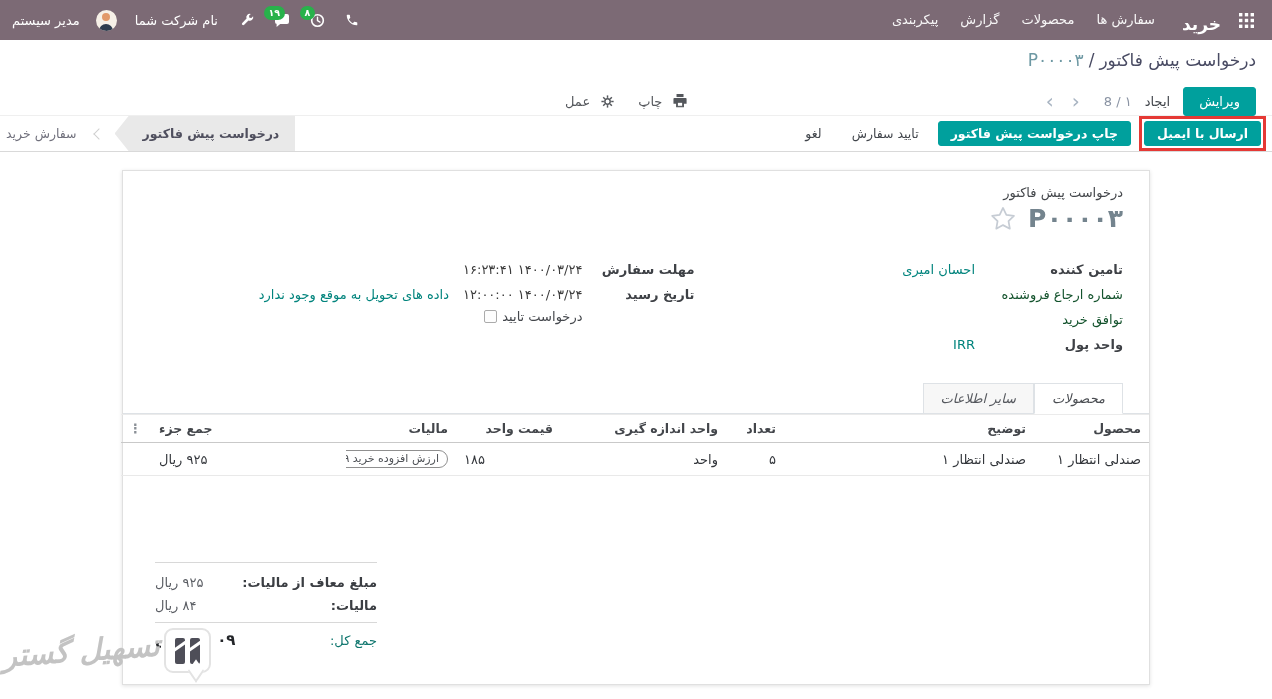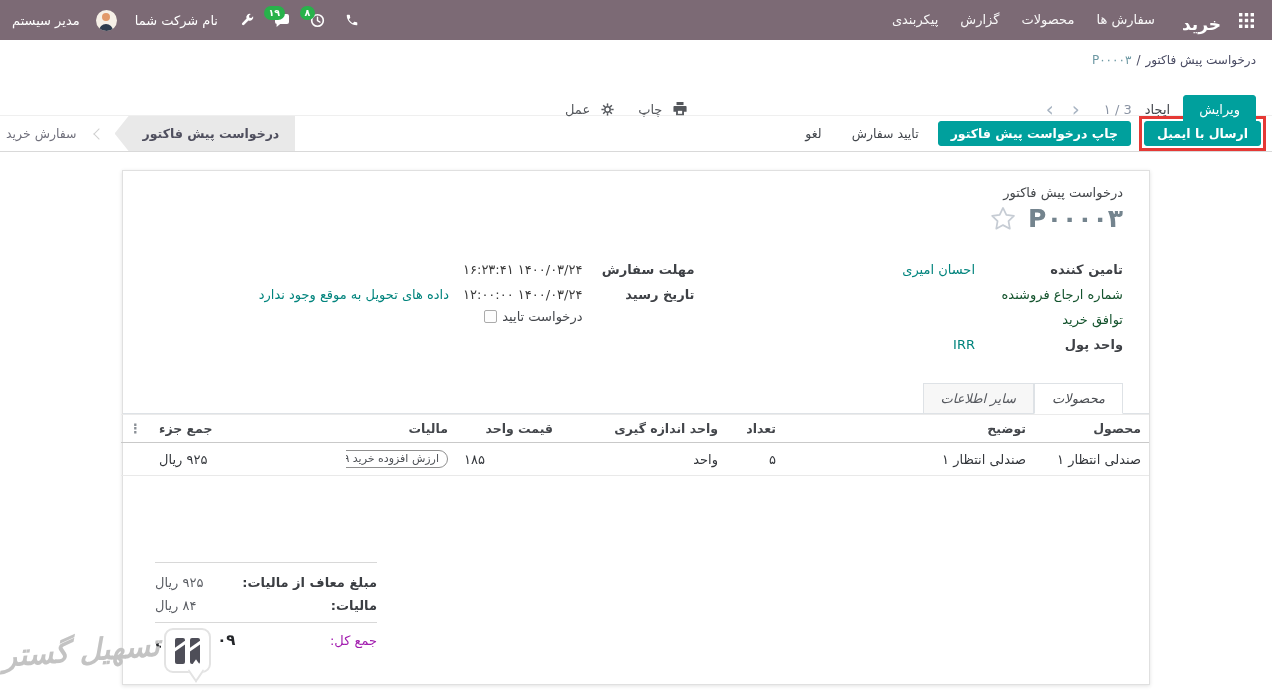--- a/index.html
+++ b/index.html
@@ -26,21 +26,21 @@
     font-size: 9.5px; line-height: 1; border-radius: 8px; padding: 2.5px 4.5px; font-weight: bold;
   }
   .company { font-size: 13px; margin: 0 12px; cursor: pointer; white-space: nowrap; }
   .user { display: flex; align-items: center; gap: 16px; font-size: 13px; margin: 0 6px 0 2px; cursor: pointer; white-space: nowrap; }
   .avatar { width: 21px; height: 21px; border-radius: 50%; background: #f6f0e7; position: relative; overflow: hidden; flex-shrink: 0; }
   .avatar::before { content: ""; position: absolute; top: 3px; left: 6.5px; width: 8px; height: 8px; border-radius: 50%; background: #e2996a; }
   .avatar::after { content: ""; position: absolute; bottom: -1px; left: 3.5px; width: 14px; height: 8px; border-radius: 7px 7px 0 0; background: #2e3c4e; }
 
   
   .control { height: 75px; padding: 9px 16px 0; background: #fff; }
-  .breadcrumb { font-size: 12px; color: #494b63; line-height: 22px; margin-bottom: 20px; }
+  .breadcrumb { font-size: 17px; color: #494b63; line-height: 22px; margin-bottom: 12px; }
   .bc-active { color: #6d98a3; }
   .bc-sep { margin: 0 5px; }
   .cp-row { display: flex; align-items: center; position: relative; height: 36px; }
   .btn { font-family: inherit; cursor: pointer; border-radius: 3px; }
   .btn-primary { background: #00a09d; color: #fff; border: 1px solid #00a09d; font-size: 13px; padding: 6px 15px; }
   .btn-flat { background: none; border: 1px solid transparent; color: #41454b; font-size: 13px; padding: 6px 12px; }
   .cp-center { position: absolute; left: 50%; top: 0; height: 100%; transform: translateX(-58%); display: flex; gap: 24px; align-items: center; }
   .cp-tool { display: flex; align-items: center; gap: 11px; color: #54575c; font-size: 13px; cursor: pointer; }
   .pager { margin-inline-start: auto; direction: ltr; display: flex; align-items: center; gap: 6px; color: #8a93a3; font-size: 13px; padding-left: 6px; }
   .pager .chev { font-size: 20px; color: #a8b4c2; line-height: 1; cursor: pointer; padding: 0 6px; }
@@ -96,21 +96,21 @@
   .lines td { font-size: 13px; color: #33363b; padding: 7px 8px; border-bottom: 1px solid #e9e9e9; white-space: nowrap; overflow: hidden; }
   .ar { text-align: right; } .al { text-align: left; }
   .kebab { color: #8a8f96; font-size: 13px; cursor: pointer; }
   .tax-pill { display: inline-block; border: 1px solid #8f8f8f; border-radius: 10px; padding: 0 8px; font-size: 11px; line-height: 16px; color: #4e5156; background: #fff; }
 
   .totals { width: 222px; margin: 86px auto 0 6px; border-top: 1px solid #d8d8d8; padding-top: 8px; }
   .trow { display: flex; justify-content: space-between; align-items: baseline; font-size: 13px; line-height: 23px; }
   .tlabel { font-weight: bold; color: #3b3e43; }
   .tval { color: #5a5d63; }
   .trow.grand { border-top: 1px solid #d8d8d8; margin-top: 5px; padding-top: 6px; }
-  .trow.grand .tlabel { font-weight: normal; color: #a21caf; }
+  .trow.grand .tlabel { font-weight: normal; color: #0f766e; }
   .trow.grand .tval { font-weight: bold; font-size: 15px; color: #24262a; }
 
   
   .watermark { position: absolute; left: 2px; top: 458px; display: flex; align-items: center; gap: 4px; z-index: 5; }
   .wm-text { font-size: 30px; font-weight: bold; font-style: italic; color: #c3c3c3; transform: rotate(-4deg); letter-spacing: -1px; white-space: nowrap; }
   .bubble { width: 47px; height: 45px; background: #fff; border: 2px solid #e3e3e3; border-radius: 9px; position: relative; display: flex; align-items: center; justify-content: center; gap: 5px; box-shadow: 0 0 0 3px #fff; }
   .bubble::after { content: ""; position: absolute; bottom: -7px; right: 6px; width: 12px; height: 12px; background: #fff; border-right: 2px solid #e3e3e3; border-bottom: 2px solid #e3e3e3; transform: rotate(45deg) skew(10deg,10deg); }
   .bar { width: 10px; height: 26px; background: #4e4e58; border-radius: 2px; position: relative; overflow: hidden; }
   .bar::after { content: ""; position: absolute; top: 6px; left: -3px; width: 18px; height: 3px; background: #fff; transform: rotate(-35deg); }
 </style>
@@ -204,21 +204,21 @@
             </g>
             <circle cx="8" cy="8" r="3.3" fill="none" stroke="#54575c" stroke-width="1.8"></circle>
           </svg>
         <span>عمل</span>
       </span>
     </div>
 
     <div class="pager">
       <span class="chev">‹</span>
       <span class="chev">›</span>
-      <span class="count">۱ / 3</span>
+      <span class="count">8 / ۱</span>
     </div>
   </div>
 </section>
 
 <section class="actionbar">
   <div class="ab-buttons">
     <span class="red-box">
       <button class="btn btn-primary btn-sm">ارسال با ایمیل</button>
     </span>
     <button class="btn btn-primary btn-sm">چاپ درخواست پیش فاکتور</button>

